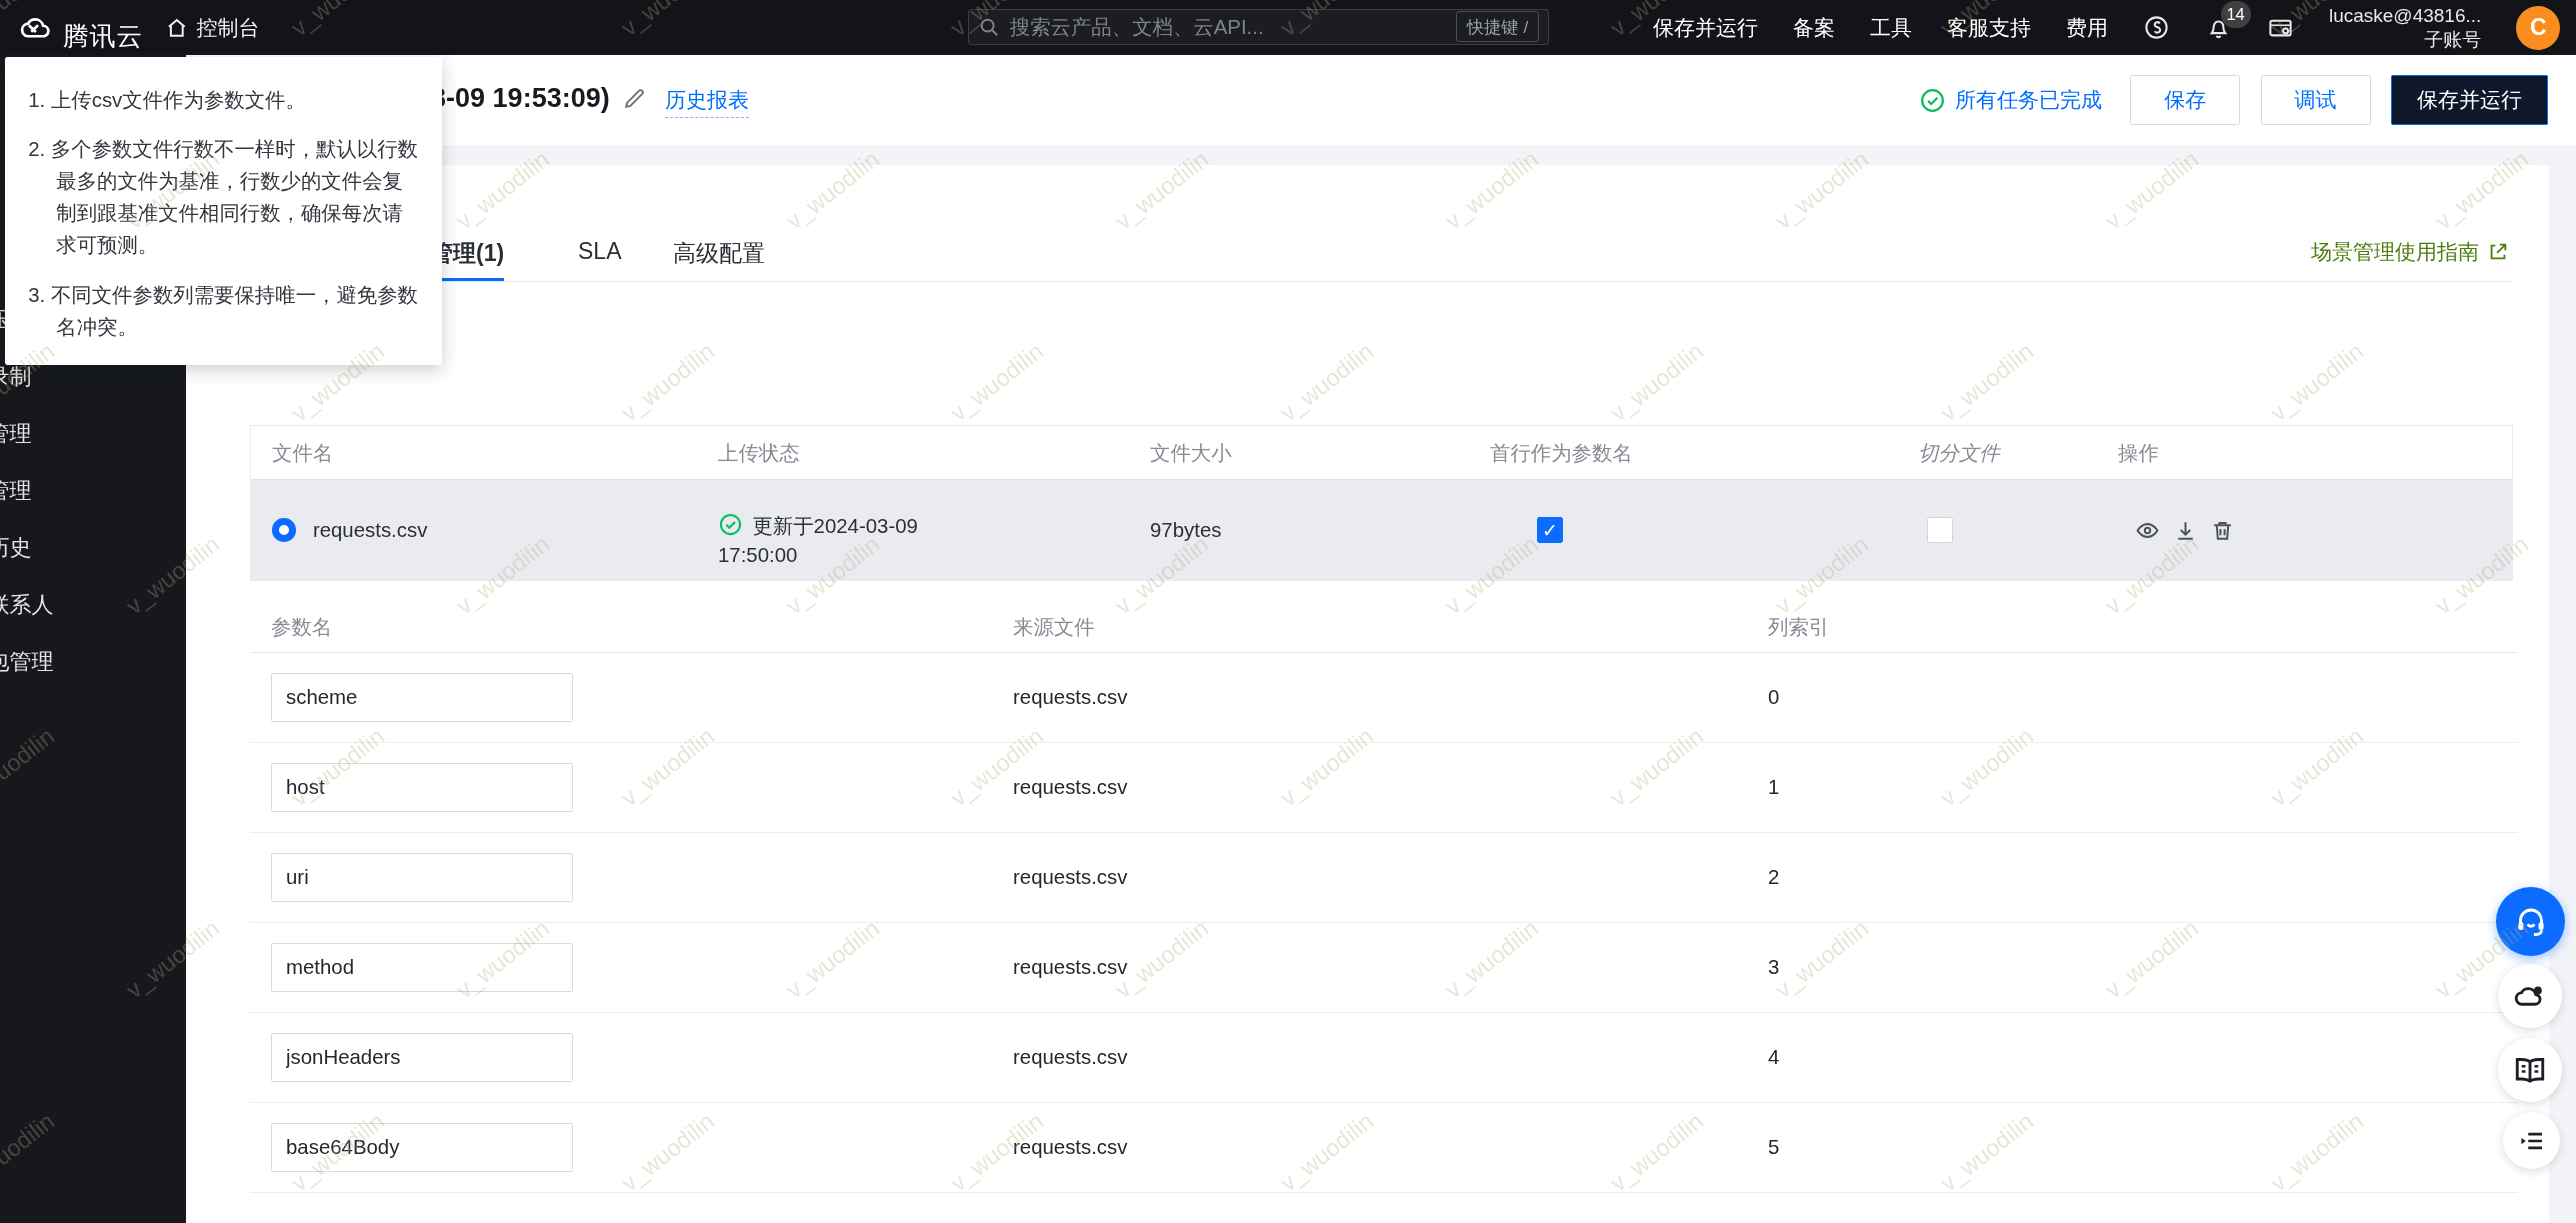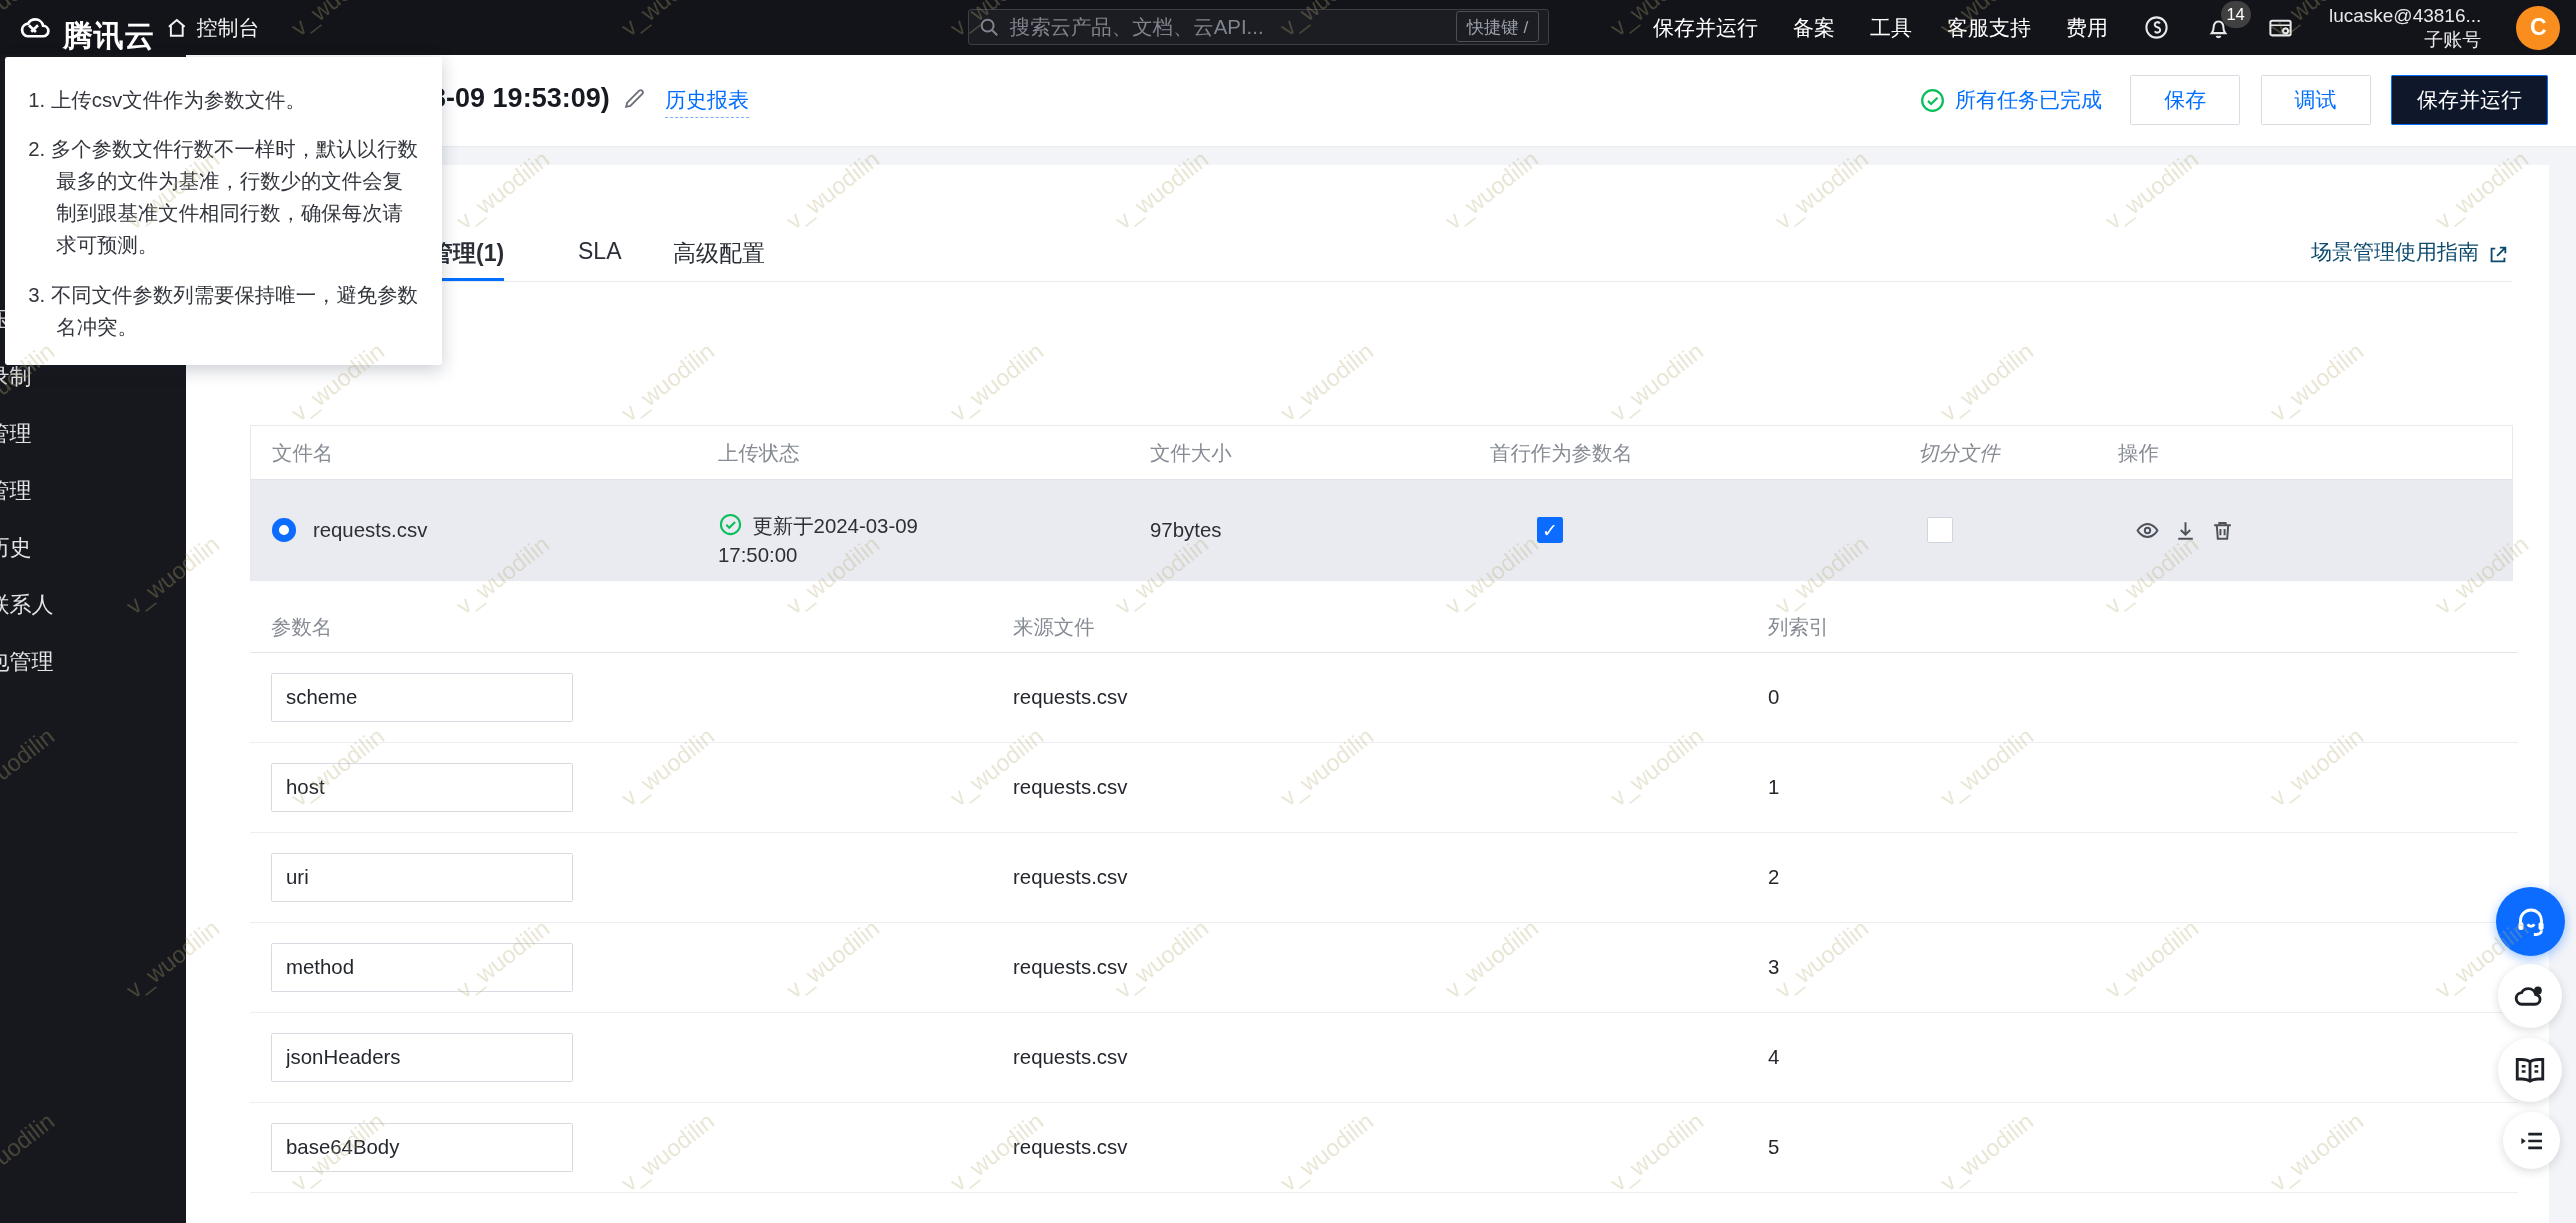--- a/index.html
+++ b/index.html
@@ -3,21 +3,21 @@
 <meta charset="utf-8">
 <style>
   html,body{margin:0;padding:0;background:#dfe2e8;}
   .root{position:relative;width:2576px;height:1224px;background:#f2f4f8;overflow:hidden;
         font-family:"Liberation Sans","DejaVu Sans",sans-serif;color:#333;}
 
   
   .navbar{position:absolute;top:0;left:0;width:2576px;height:55px;background:#131419;color:#fff;z-index:10;}
   .nav-left{position:absolute;left:17.3px;top:0;height:55px;display:flex;align-items:center;}
   .logo-cloud{width:36px;height:36px;color:#fff;}
-  .logo-text{font-size:30px;font-weight:bold;margin-left:9.4px;letter-spacing:0.8px;margin-top:18px;}
+  .logo-text{font-size:26px;font-weight:normal;margin-left:9.4px;letter-spacing:0.8px;margin-top:18px;}
   .console-entry{position:absolute;left:165px;top:0;height:55px;display:flex;align-items:center;gap:7.9px;font-size:21px;color:#f2f2f2;cursor:pointer;}
   .search-box{position:absolute;left:968px;top:8.6px;width:581px;height:36px;border:0.8px solid #3d3f47;border-radius:3.1px;
               background:#1c1d23;display:flex;align-items:center;padding:0 9.4px;box-sizing:border-box;}
   .search-box .ph{color:#80848e;font-size:20.4px;margin-left:9.4px;}
   .kbd-badge{margin-left:auto;border:0.8px solid #4c4f58;border-radius:3.1px;padding:2.4px 9.4px;font-size:17.3px;color:#9ba0aa;white-space:nowrap;}
   .nav-right{position:absolute;right:15.7px;top:0;height:55px;display:flex;align-items:center;gap:35px;font-size:21px;}
   .nav-item{cursor:pointer;white-space:nowrap;}
   .nav-ico{width:27px;height:27px;color:#e8e8e8;display:block;}
   .bell-wrap{position:relative;}
   .nav-badge{position:absolute;top:-12.6px;left:15.7px;background:#404040;color:#fff;border-radius:785px;
@@ -42,21 +42,21 @@
   .btn{height:50px;font-size:21px;border-radius:1.6px;display:flex;align-items:center;justify-content:center;cursor:pointer;box-sizing:border-box;white-space:nowrap;}
   .btn-outline{width:110px;background:#fff;border:0.8px solid #d8dbe2;color:#006eff;}
   .btn-primary{width:157px;background:#0f172a;border:0.8px solid #006eff;color:#fff;}
 
   
   .main{position:absolute;left:186px;top:165px;width:2363px;bottom:0;background:#fff;z-index:2;}
 
   .tabs-row{position:absolute;left:64px;top:67px;width:2262px;height:49px;border-bottom:0.8px solid #e8eaee;}
   .tab{position:absolute;top:0;height:49px;font-size:23px;color:#2a2e36;cursor:pointer;display:flex;align-items:flex-start;padding-top:6.3px;box-sizing:border-box;}
   .tab.active{font-weight:bold;border-bottom:3.9px solid #006eff;}
-  .guide-link{position:absolute;right:3.1px;top:6.3px;font-size:21px;color:#0c4a6e;display:flex;gap:7.9px;align-items:flex-end;cursor:pointer;}
+  .guide-link{position:absolute;right:3.1px;top:6.3px;font-size:21px;color:#4d7c0f;display:flex;gap:7.9px;align-items:center;cursor:pointer;}
   .ico-ext{width:22px;height:22px;}
 
   
   .radio-row{position:absolute;left:86px;top:305px;display:flex;gap:93px;align-items:center;}
   .radio-group{display:flex;align-items:center;gap:9.4px;cursor:pointer;}
   .radio{width:23.6px;height:23.6px;border-radius:50%;box-sizing:border-box;background:#fff;}
   .radio.on{border:7.9px solid #0b6cff;}
   .radio.off{border:1.6px solid #b9bdc5;}
   .radio-label{font-size:21px;color:#2c3038;}
   .help-ico{width:23.6px;height:23.6px;color:#8a8f98;}

